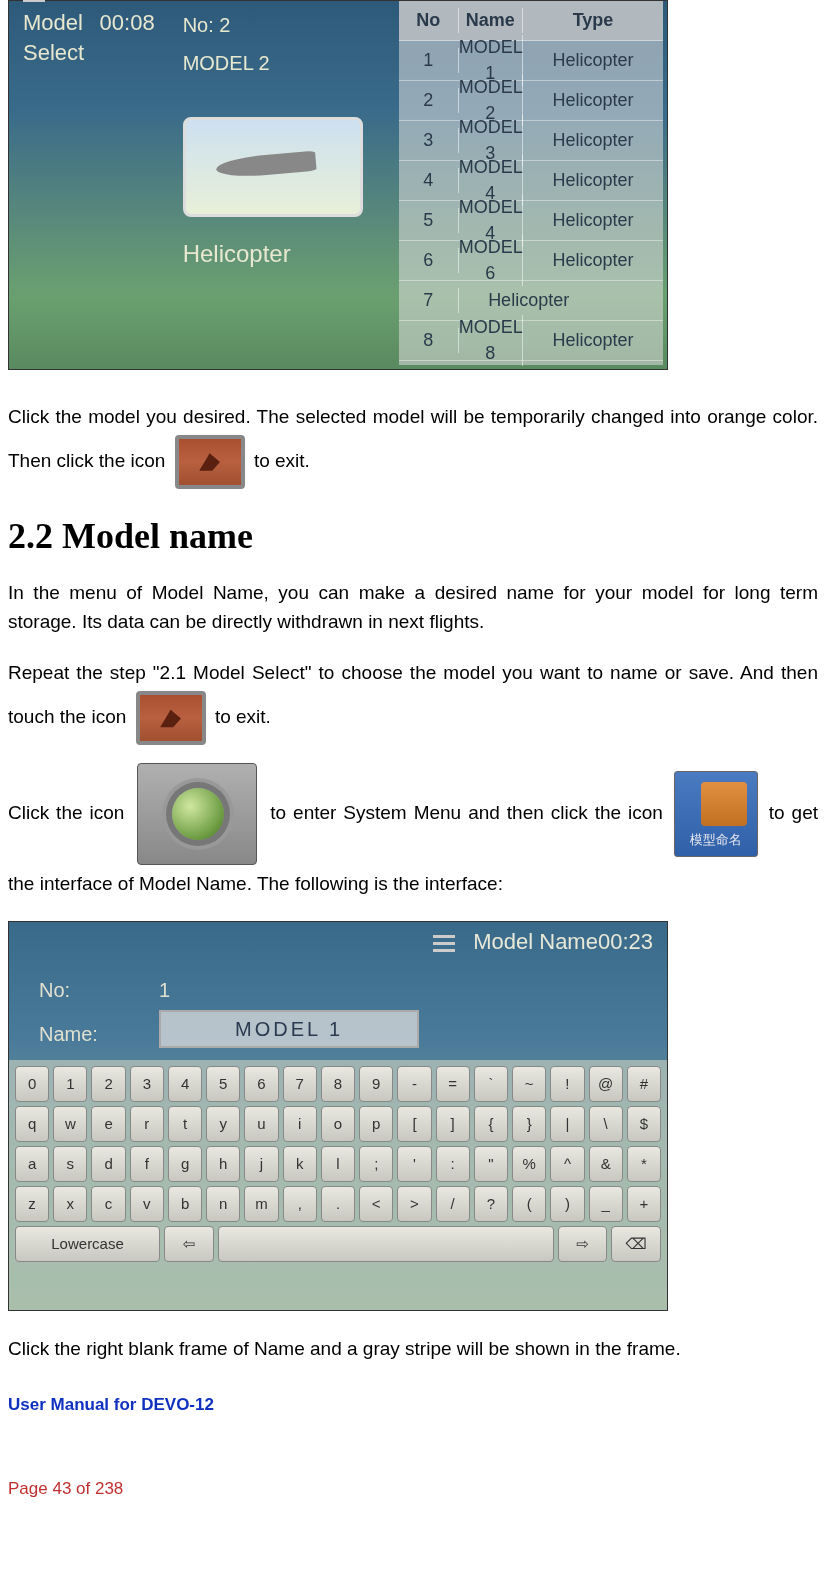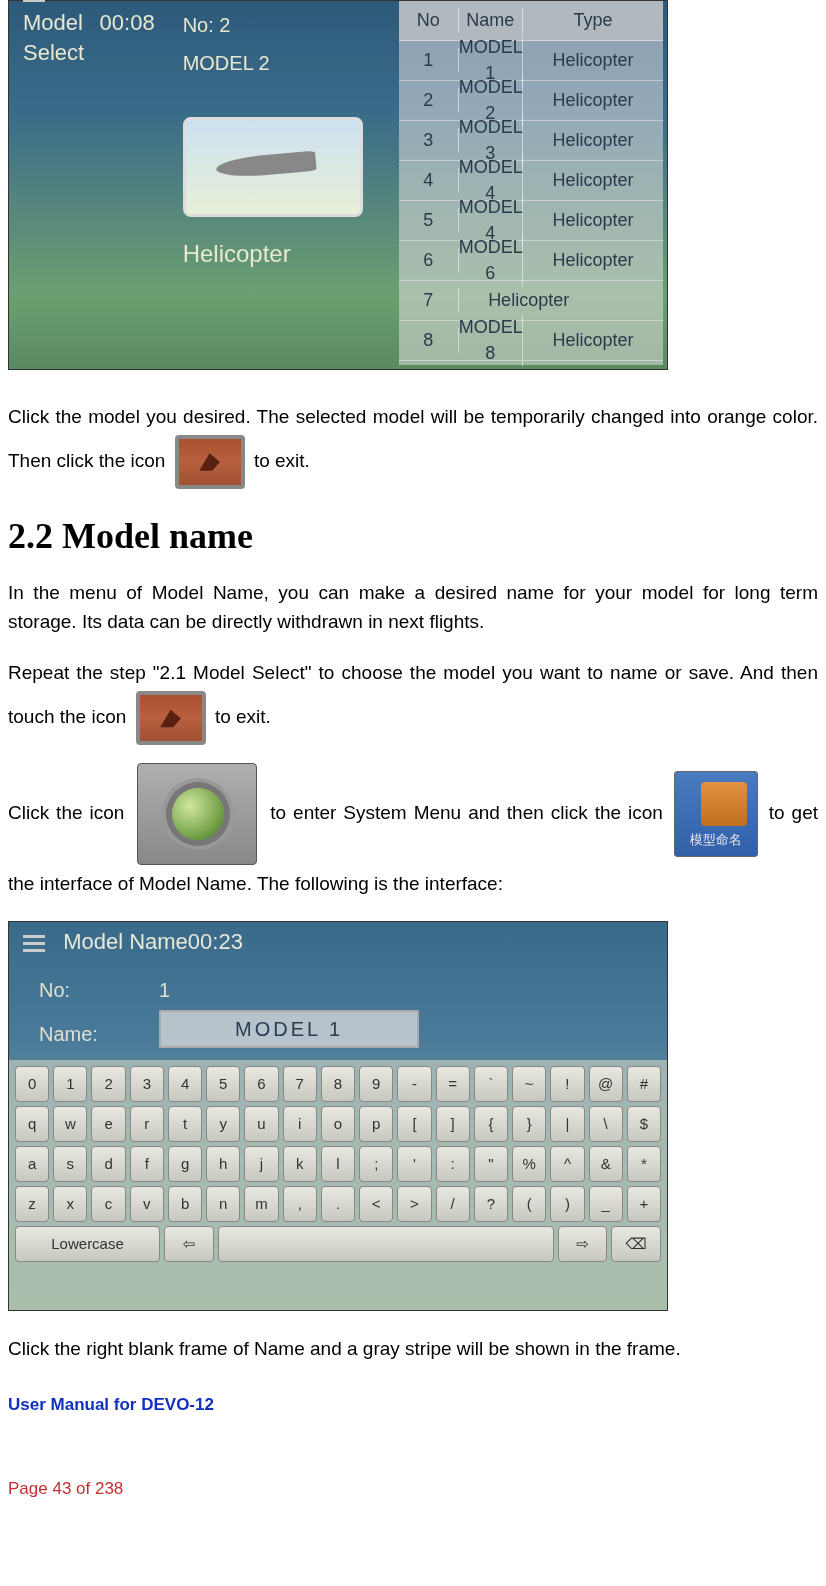--- a/index.html
+++ b/index.html
@@ -78,21 +78,21 @@
     flex-direction: column;
   }
   .shot1-table .hrow, .shot1-table .drow {
     display: flex;
     height: 40px;
     align-items: center;
     color: #2a3a4a;
     font-size: 18px;
     border-bottom: 1px solid rgba(255,255,255,0.4);
   }
-  .shot1-table .hrow { background: rgba(200,200,200,0.6); font-weight: normal; }
+  .shot1-table .hrow { background: rgba(200,200,200,0.6); font-weight: bold; }
   .shot1-table .c1 { width: 60px; text-align: center; border-right: 1px solid rgba(255,255,255,0.5);}
   .shot1-table .c2 { flex: 1; text-align: center; border-right: 1px solid rgba(255,255,255,0.5);}
   .shot1-table .c3 { width: 140px; text-align: center;}
   .p { margin: 18px 0; text-align: justify; line-height: 1.95; }
   .p.compact { line-height: 1.5; }
   .icon-exit {
     display: inline-block;
     width: 70px; height: 54px;
     vertical-align: middle;
     background: linear-gradient(180deg, #a85030 0%, #b86040 50%, #a05030 100%);
@@ -166,21 +166,21 @@
     background: linear-gradient(180deg, #3a6a8a 0%, #4a7a9a 30%, #6a9a90 60%, #7aaa80 100%);
     border: 1px solid #333;
     display: flex;
     flex-direction: column;
     margin: 8px 0 24px 0;
   }
   .shot2-header {
     height: 42px;
     display: flex;
     align-items: center;
-    justify-content: flex-start;
+    justify-content: flex-end;
     padding: 0 14px;
     color: #e8e8d8;
     font-size: 22px;
   }
   .shot2-info {
     padding: 6px 30px;
     color: #e0e0d0;
     font-size: 20px;
   }
   .shot2-info .row { display: flex; align-items: flex-end; margin: 6px 0; }

